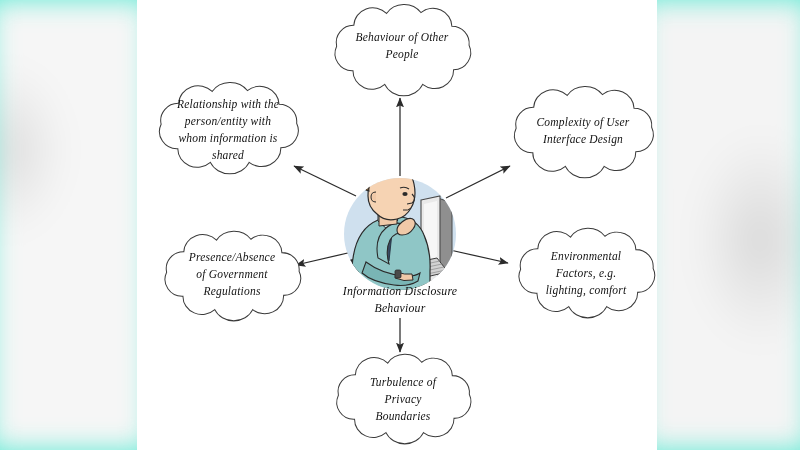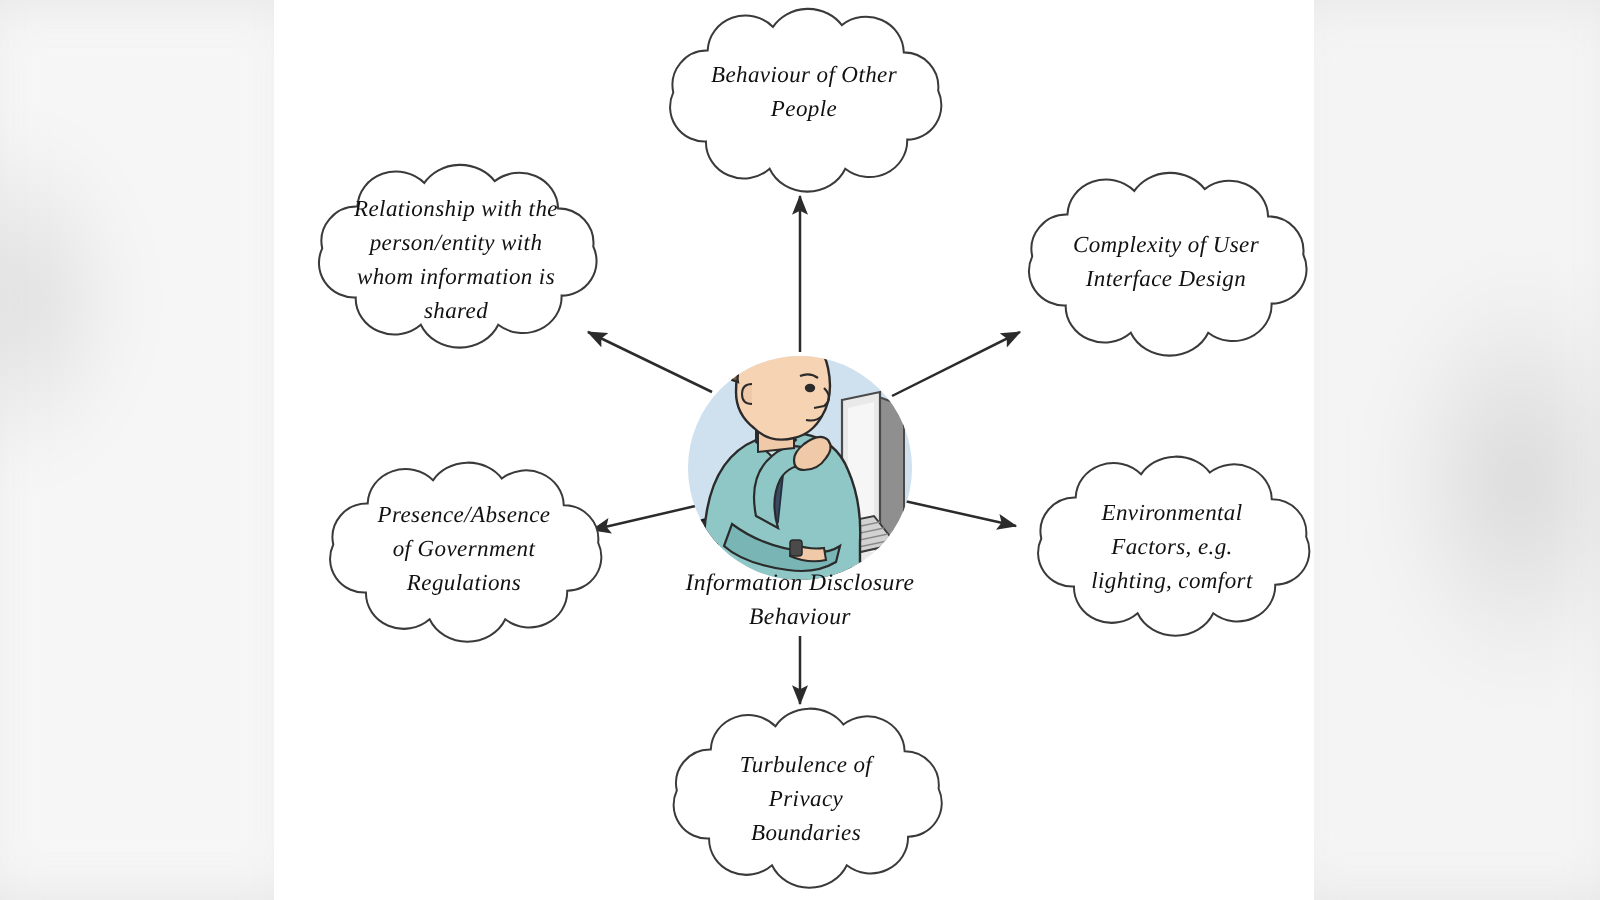--- a/index.html
+++ b/index.html
@@ -8,21 +8,21 @@
     width: 800px;
     height: 450px;
     overflow: hidden;
     background: #ffffff;
     font-family: "Liberation Serif", "DejaVu Serif", serif;
   }
   #stage {
     position: relative;
     width: 800px;
     height: 450px;
-    background: #e5e5e5;
+    background: #5eead4;
   }
   
   .backdrop {
     position: absolute;
     top: 0;
     height: 450px;
     filter: blur(14px);
     pointer-events: none;
   }
   .backdrop.left {

